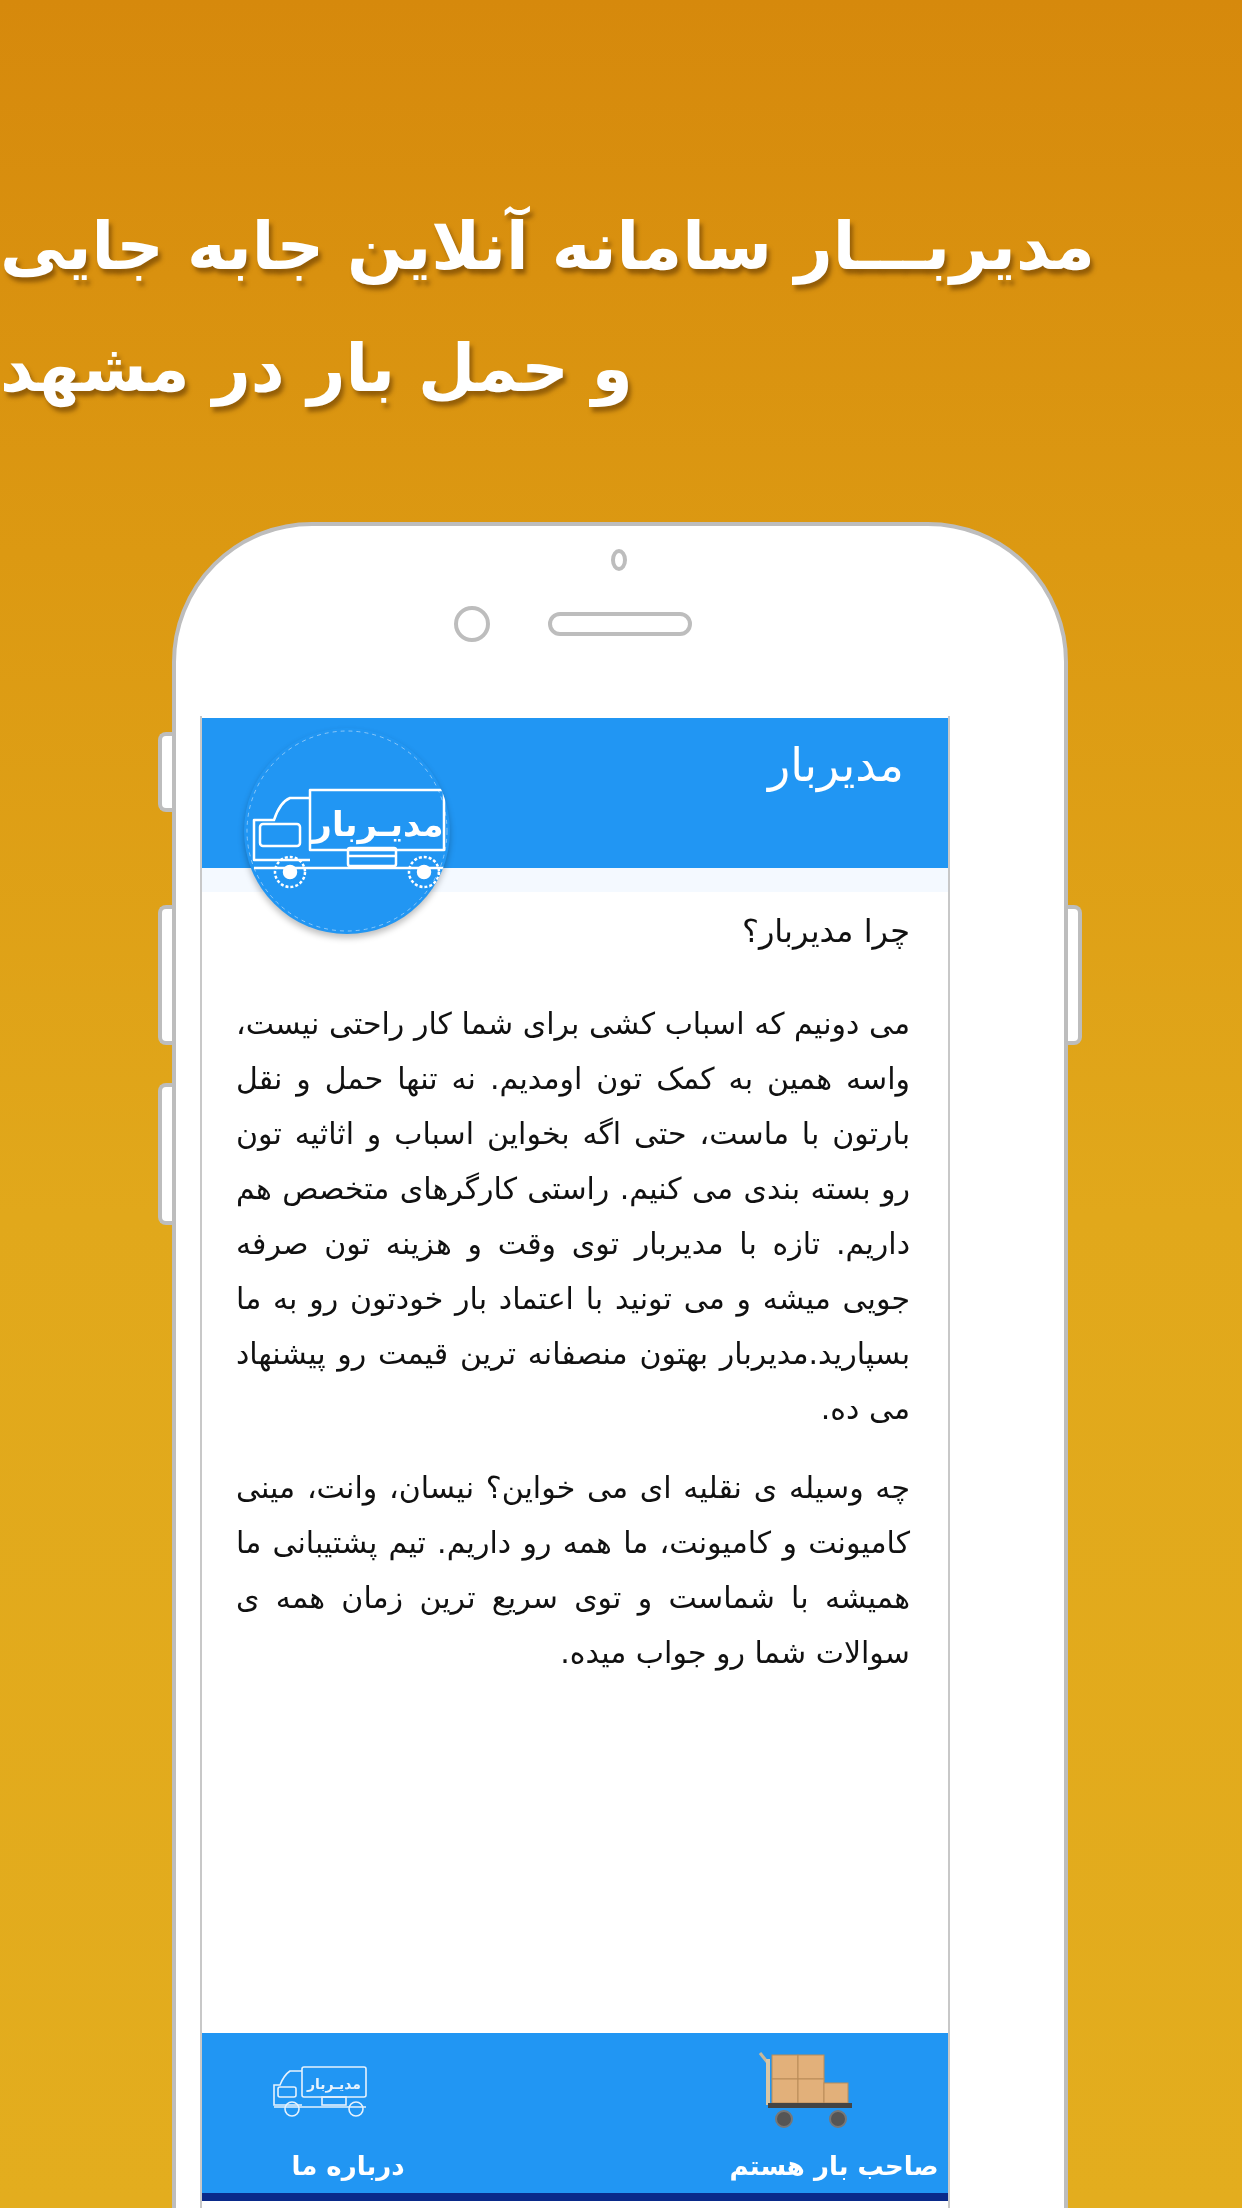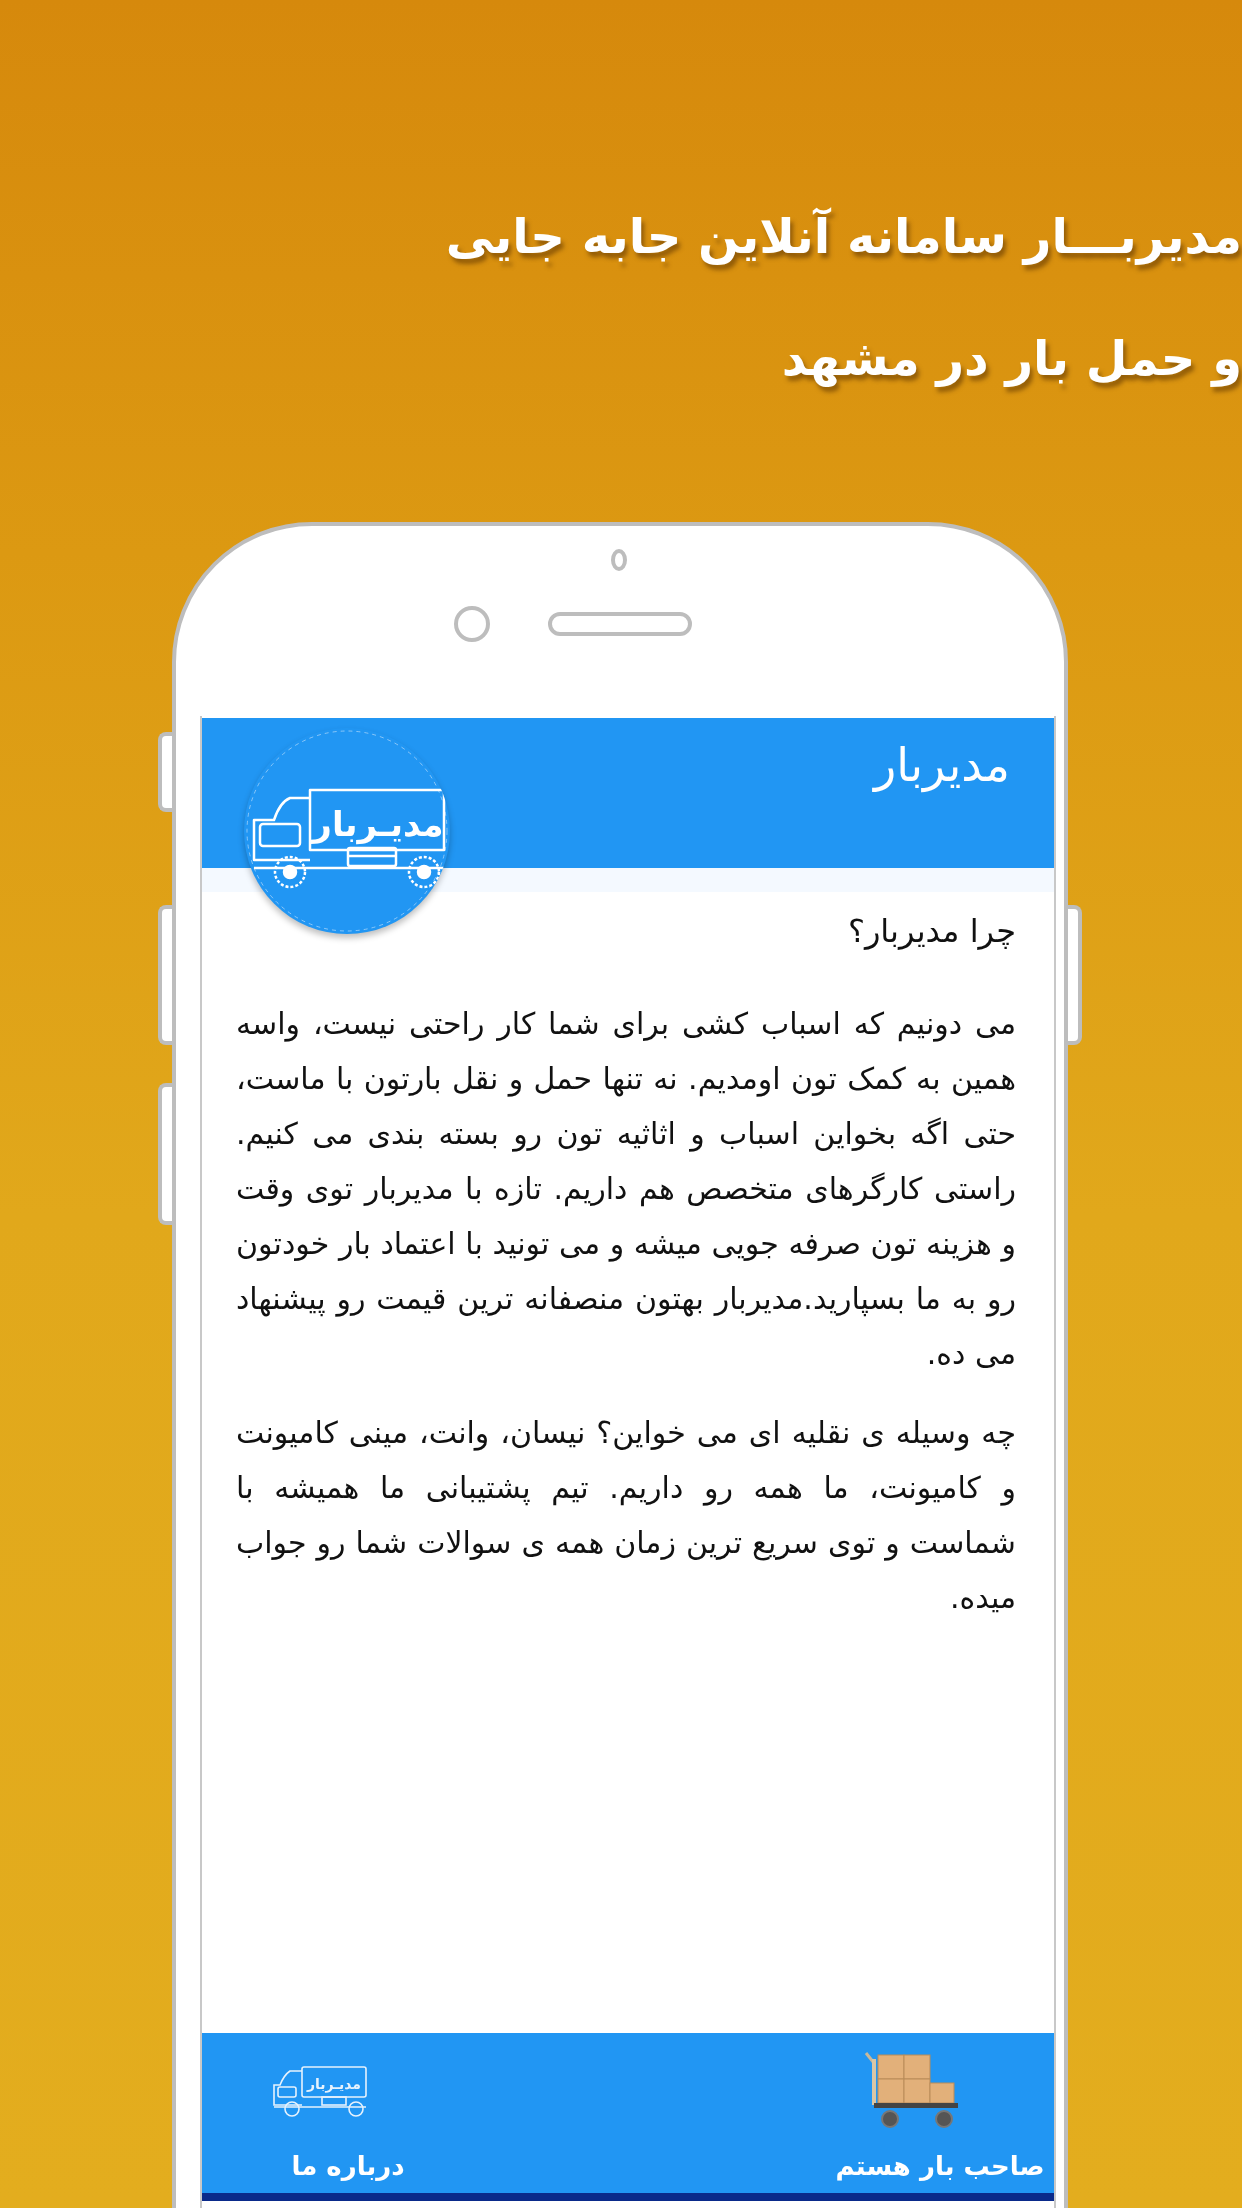--- a/index.html
+++ b/index.html
@@ -2,22 +2,22 @@
 <html><head>
 <meta charset="utf-8">
 <style>
   html, body { margin: 0; padding: 0; }
   body {
     width: 1242px; height: 2208px; overflow: hidden; position: relative;
     background: linear-gradient(180deg, #D6890C 0%, #DC9912 25%, #E1A81B 55%, #E3AD1E 100%);
     font-family: "DejaVu Sans", sans-serif;
   }
   .headline {
-    position: absolute; left: 0; right: 0; text-align: right; color: #fff;
-    font-family: "DejaVu Sans", sans-serif; font-weight: bold; font-size: 48px;
+    position: absolute; left: 0; right: 0; text-align: left; color: #fff;
+    font-family: "DejaVu Sans", sans-serif; font-weight: bold; font-size: 66px;
     text-shadow: 3px 5px 4px rgba(90,50,0,0.55);
     direction: rtl; letter-spacing: -1px;
   }
   .headline.l1 { top: 208px; }
   .headline.l2 { top: 330px; }
 
   .side-btn {
     position: absolute; width: 14px; background: #fff;
     border: 4px solid #BDBDBD; box-sizing: border-box;
   }
@@ -36,21 +36,21 @@
   .camera {
     position: absolute; left: 454px; top: 606px; width: 36px; height: 36px;
     border: 4px solid #BDBDBD; border-radius: 50%; box-sizing: border-box;
   }
   .speaker {
     position: absolute; left: 548px; top: 612px; width: 144px; height: 24px;
     border: 4px solid #BDBDBD; border-radius: 14px; box-sizing: border-box;
   }
 
   .screen {
-    position: absolute; left: 200px; top: 716px; width: 856px; height: 1492px;
+    position: absolute; left: 200px; top: 716px; width: 750px; height: 1492px;
     background: #fff; overflow: hidden;
     border-left: 2px solid #C8C8C8; border-right: 2px solid #C8C8C8;
     box-sizing: border-box;
   }
   .appbar {
     position: absolute; left: 0; top: 2px; right: 0; height: 150px;
     background: #2196F3;
   }
   .appbar-title {
     position: absolute; right: 44px; top: 20px; color: #fff;

